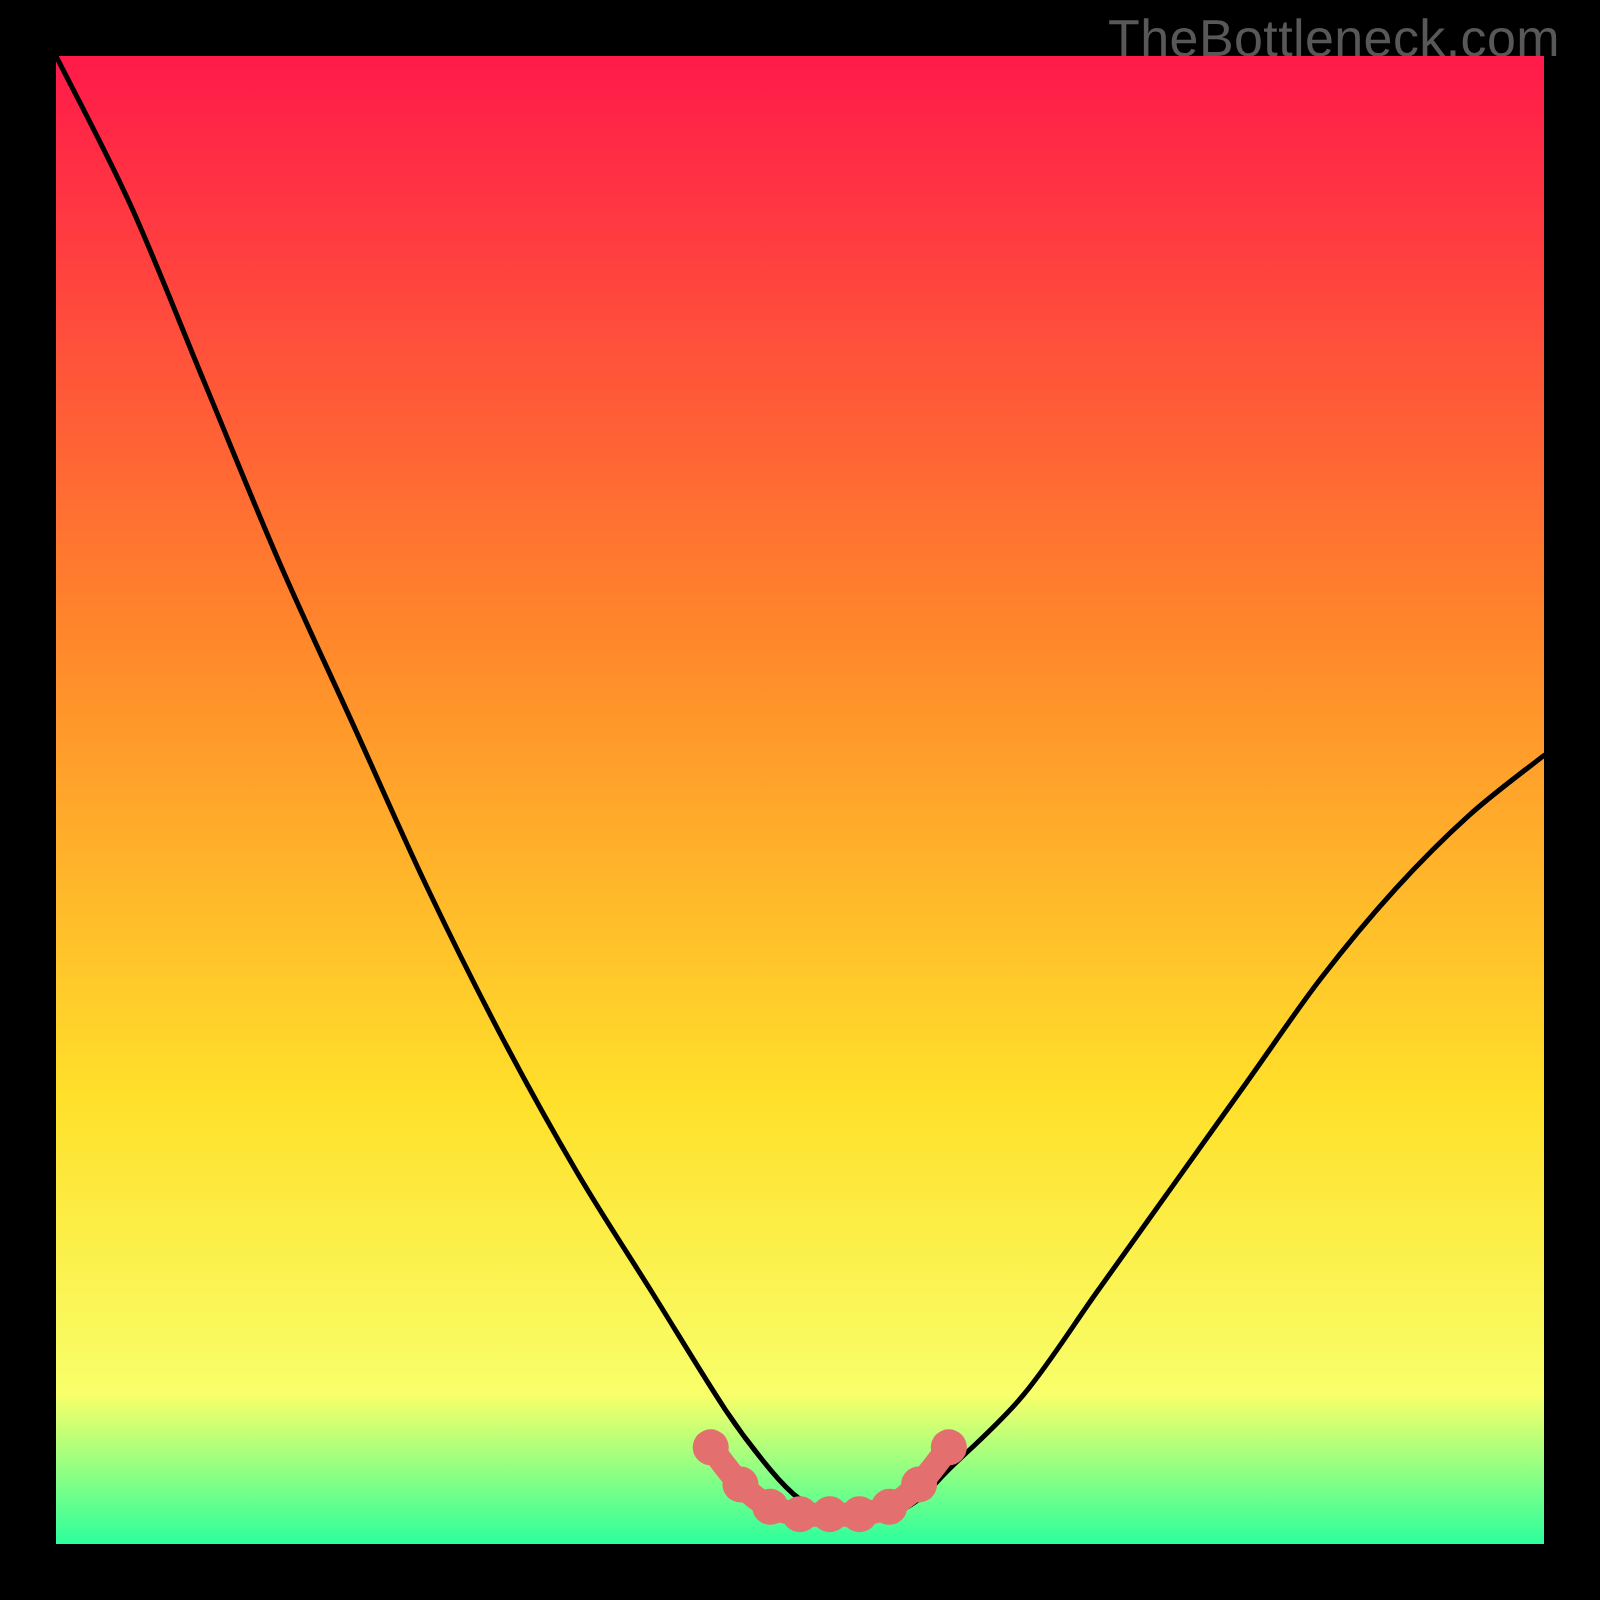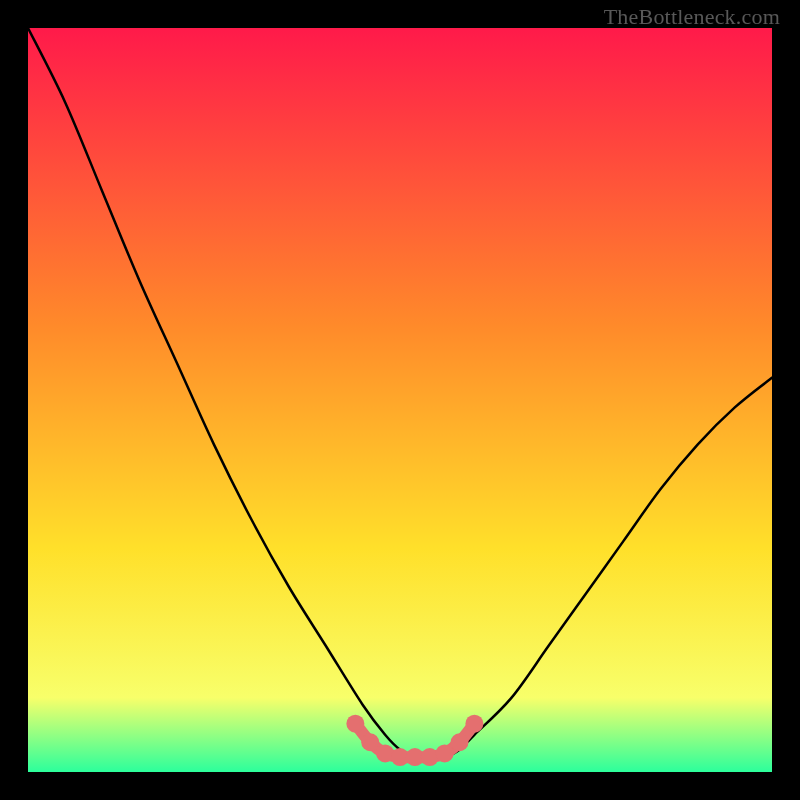--- a/index.html
+++ b/index.html
@@ -22,22 +22,22 @@
     top: 28px;
     left: 28px;
     width: 744px;
     height: 744px;
     overflow: hidden;
   }
   .watermark {
     position: absolute;
     top: 4px;
     right: 20px;
-    font-family: Liberation Serif, serif;
-    font-size: 22px;
+    font-family: Liberation Sans, sans-serif;
+    font-size: 26px;
     color: #585858;
     font-weight: 400;
     letter-spacing: 0.2px;
   }
   svg {
     display: block;
   }
 </style>
 </head>
 <body>

